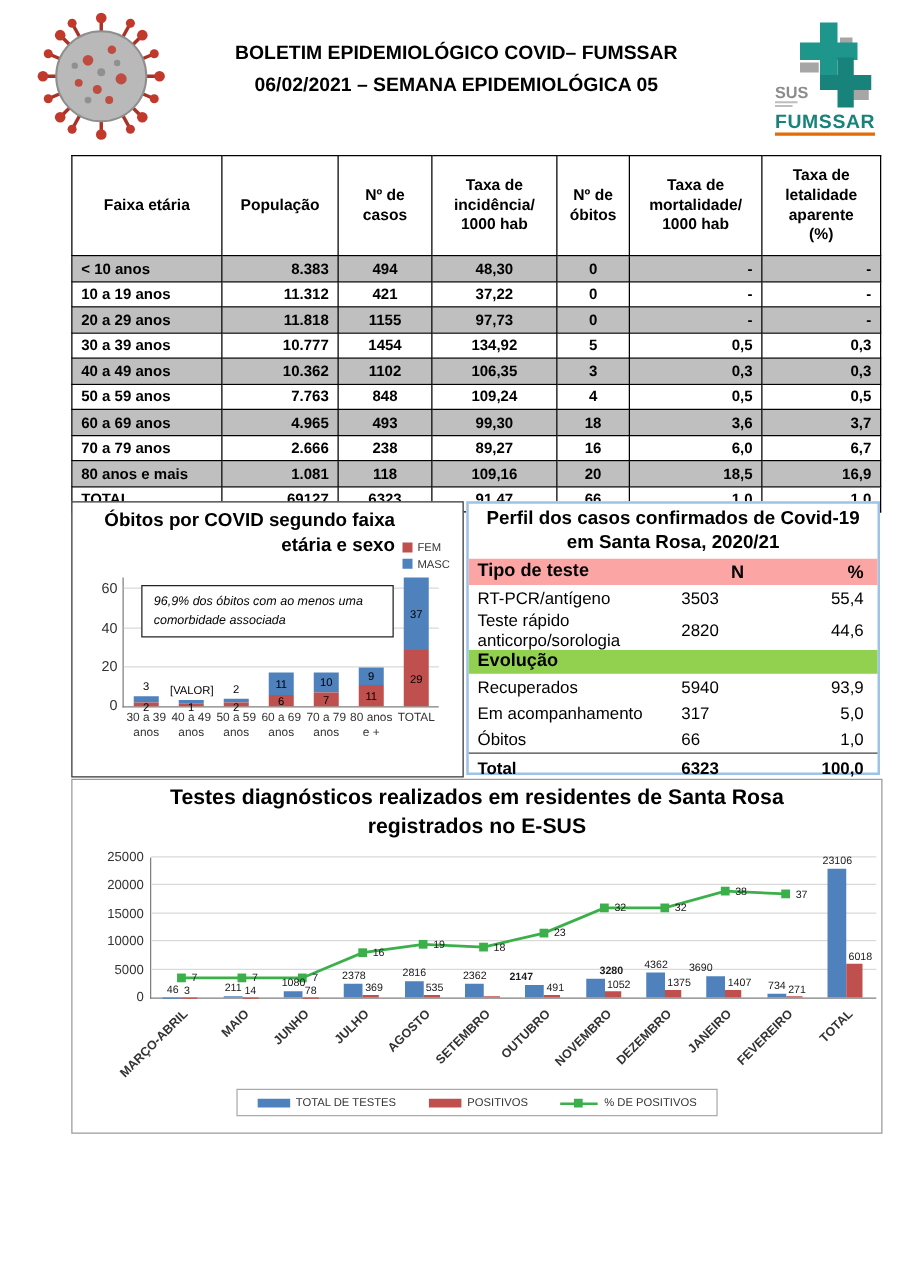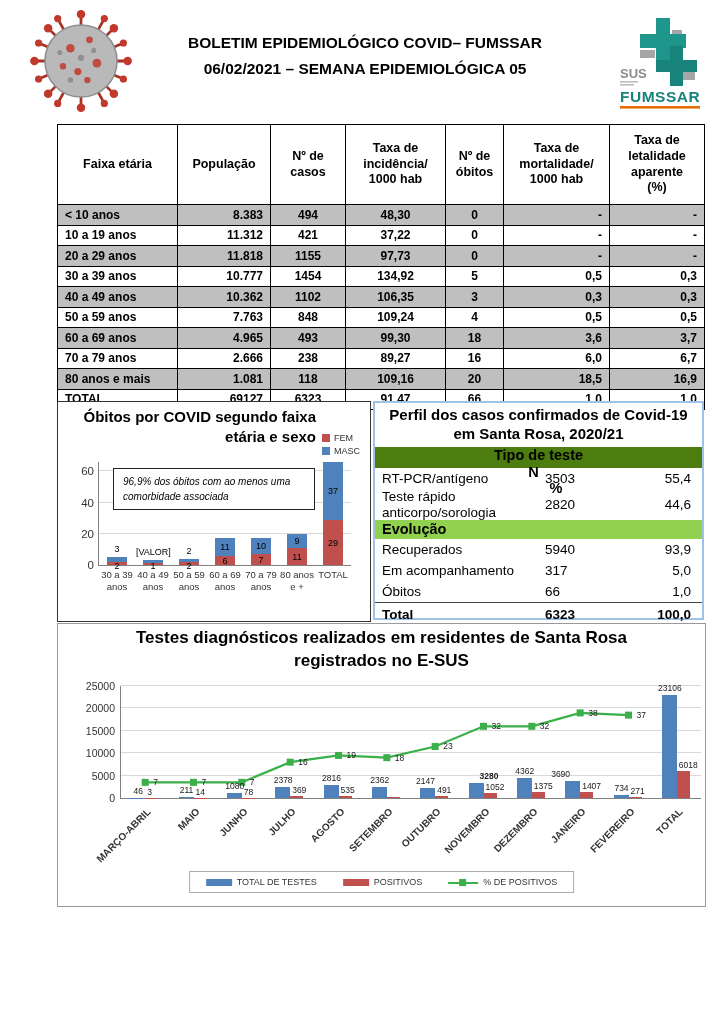--- a/index.html
+++ b/index.html
@@ -39,21 +39,21 @@
         padding:5px 9px;font-style:italic;font-size:10px;line-height:1.5;z-index:5;}
 
   .profile-box{position:absolute;left:373px;top:401px;width:331px;height:219px;border:2.5px solid #9DC3E6;
         background:#fff;box-sizing:border-box;}
   .pp-title{height:40px;display:flex;align-items:center;justify-content:center;text-align:center;
         font-weight:bold;font-size:15px;line-height:1.25;padding:2px 14px;}
   .prow{display:flex;align-items:center;padding:0 7px;font-size:13.5px;}
   .prow .lbl{flex:1;line-height:1.15;}
   .prow .n{width:78px;text-align:left;padding-right:16px;}
   .prow .pct{width:52px;text-align:right;padding-right:4px;}
-  .prow.phead{background:#4d7c0f;font-weight:bold;font-size:14.5px;height:21px;flex-direction:column;}
+  .prow.phead{background:#fca5a5;font-weight:bold;font-size:14.5px;height:21px;}
   .prow.phead .n{text-align:center;padding-right:10px;}
   .prow.pevo{background:#92D050;font-weight:bold;font-size:14.5px;height:19px;}
   .prow.pdata{height:21px;}
   .prow.ptall{height:31px;}
   .prow.ptotal{height:23px;font-weight:bold;border-top:1.6px solid #444;}
 
   
   .tests-box{position:absolute;left:57px;top:623px;width:647px;height:282px;border:1px solid #9a9a9a;background:#fff;}
   .tests-title{position:absolute;top:3px;left:40px;width:567px;text-align:center;font-weight:bold;
         font-size:17px;line-height:1.35;}
@@ -448,21 +448,21 @@
         <div class="tlabel" style="left: 219.5px; bottom: 3.3968px;">535</div>
         <div class="tlabel" style="left: 225.5px; bottom: 37.56px;">19</div>
         <div class="txlabel" style="left: 129.5px; top: 120px;">AGOSTO</div>
         <div class="tbar" style="left: 250.833px; width: 15px; height: 10.5818px; background: rgb(79, 129, 189);"></div>
         <div class="tbar" style="left: 265.833px; width: 13px; height: 1.344px; background: rgb(192, 80, 77);"></div>
         <div class="tlabel" style="left: 236.833px; width: 44px; text-align: center; bottom: 12.5818px;">2362</div>
         <div class="tlabel" style="left: 273.833px; bottom: 35.32px;">18</div>
         <div class="txlabel" style="left: 177.833px; top: 120px;">SETEMBRO</div>
         <div class="tbar" style="left: 299.167px; width: 15px; height: 9.61856px; background: rgb(79, 129, 189);"></div>
         <div class="tbar" style="left: 314.167px; width: 13px; height: 2.19968px; background: rgb(192, 80, 77);"></div>
-        <div class="tlabel" style="left: 295px; width: 44px; bottom: 11.6186px;">2147</div>
+        <div class="tlabel" style="left: 274px; width: 44px; text-align: center; bottom: 11.6186px; font-weight: bold;">2147</div>
         <div class="tlabel" style="left: 316.167px; bottom: 3.19968px;">491</div>
         <div class="tlabel" style="left: 322.167px; bottom: 46.52px;">23</div>
         <div class="txlabel" style="left: 226.167px; top: 120px;">OUTUBRO</div>
         <div class="tbar" style="left: 347.5px; width: 15px; height: 14.6944px; background: rgb(79, 129, 189);"></div>
         <div class="tbar" style="left: 362.5px; width: 13px; height: 4.71296px; background: rgb(192, 80, 77);"></div>
         <div class="tlabel" style="left: 333.5px; width: 44px; text-align: right; bottom: 16.6944px; font-weight: bold;">3280</div>
         <div class="tlabel" style="left: 364.5px; bottom: 5.71296px;">1052</div>
         <div class="tlabel" style="left: 370.5px; bottom: 66.68px;">32</div>
         <div class="txlabel" style="left: 274.5px; top: 120px;">NOVEMBRO</div>
         <div class="tbar" style="left: 395.833px; width: 15px; height: 19.5418px; background: rgb(79, 129, 189);"></div>

